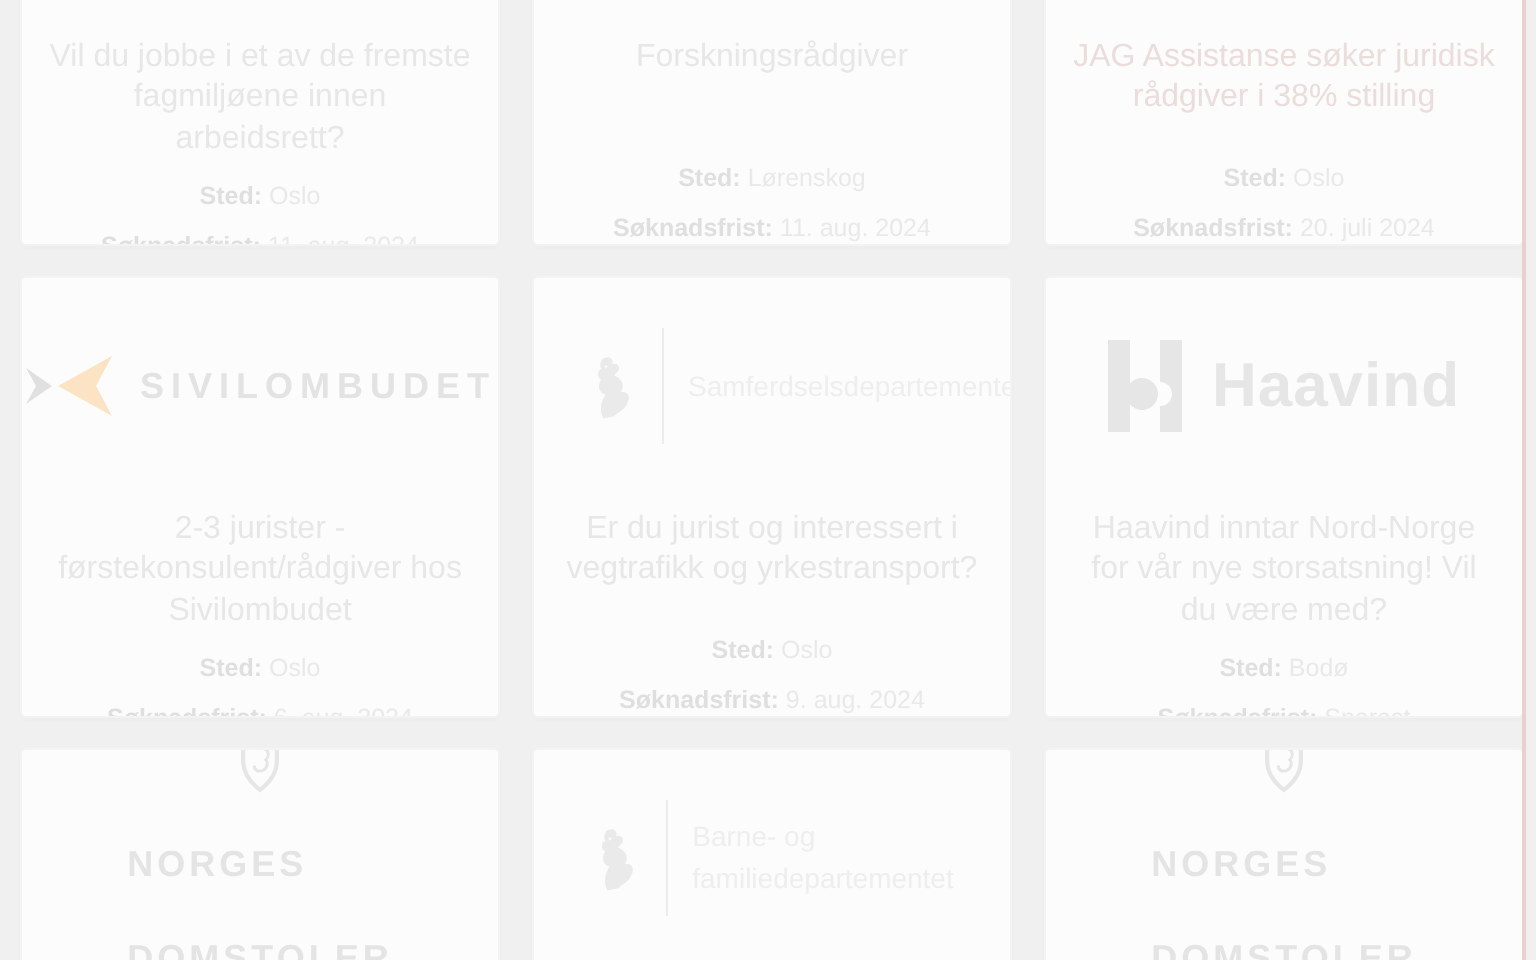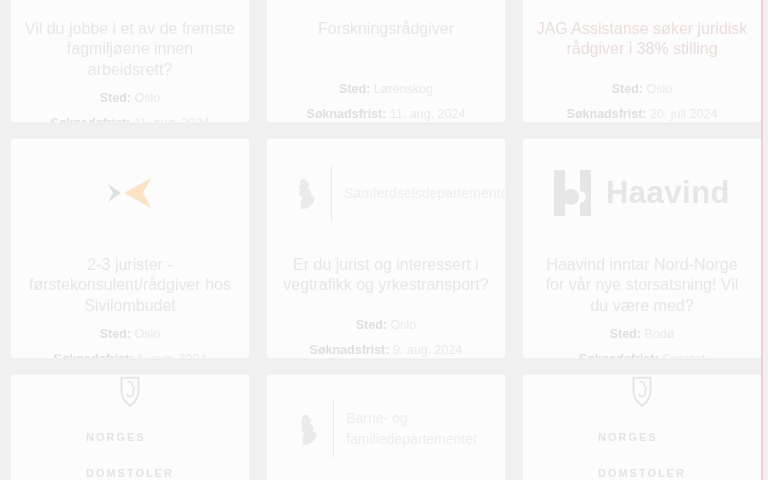--- a/index.html
+++ b/index.html
@@ -44,21 +44,21 @@
   .dep-divider{width:1px;height:58px;background:#ececec;}
   .dep-text{font-size:14px;line-height:1.5;color:#eeeeee;max-width:135px;}
 
   
   .logo-haavind{display:flex;align-items:center;gap:14px;}
   .haavind-word{font-size:31px;font-weight:600;color:#e6e6e6;letter-spacing:0.5px;}
 
   
   .logo-domstoler{display:inline-block;text-align:left;}
   .nd-crest{display:block;margin:0 auto 6px;}
-  .nd-line{font-size:11px;font-weight:700;letter-spacing:2px;color:#e4e4e4;line-height:1.45;margin-top:20px;}
+  .nd-line{font-size:18px;font-weight:700;letter-spacing:2px;color:#e4e4e4;line-height:1.45;margin-top:20px;}
   .nd-bar{width:78px;height:3px;background:#e5e5e5;margin-top:6px;}
 
   .edge-line{
     position:absolute;left:761px;top:0;width:2px;height:480px;
     background:#ebcfcf;
   }
 </style>
 </head>
 <body>
 
@@ -91,20 +91,21 @@
     </div>
   </article>
 
   <article class="card">
     <div class="logo-area">
       <div class="logo-sivilombudet">
         <svg width="46" height="36" viewBox="0 0 46 36">
           <polygon points="1,9 14,18 1,27 6,18" fill="#e0e0e0"></polygon>
           <polygon points="44,3 17,18 44,33 36,18" fill="#fbe3c4"></polygon>
         </svg>
+        <span class="sivil-word">SIVILOMBUDET</span>
       </div>
     </div>
     <h3 class="title">2-3 jurister - førstekonsulent/rådgiver hos Sivilombudet</h3>
     <div class="meta">
       <p class="meta-line"><span class="meta-label">Sted:</span> <span class="meta-value">Oslo</span></p>
       <p class="meta-line"><span class="meta-label">Søknadsfrist:</span> <span class="meta-value">6. aug. 2024</span></p>
     </div>
   </article>
 
   <article class="card">

